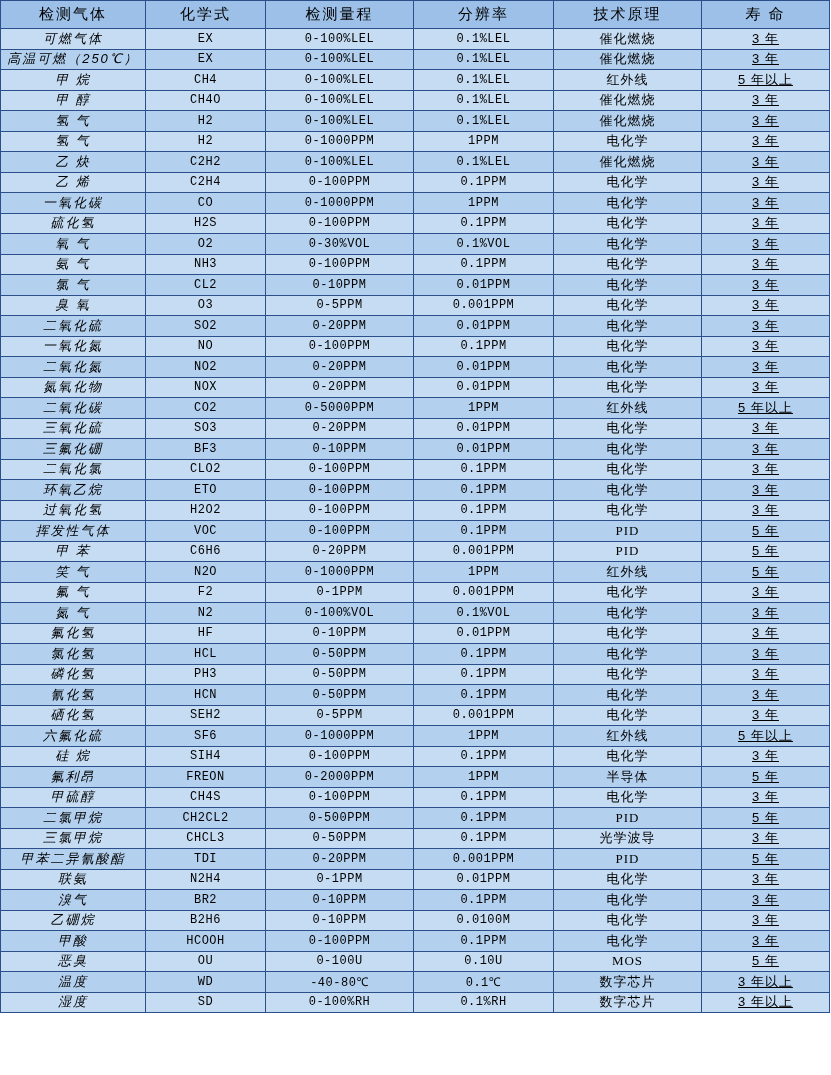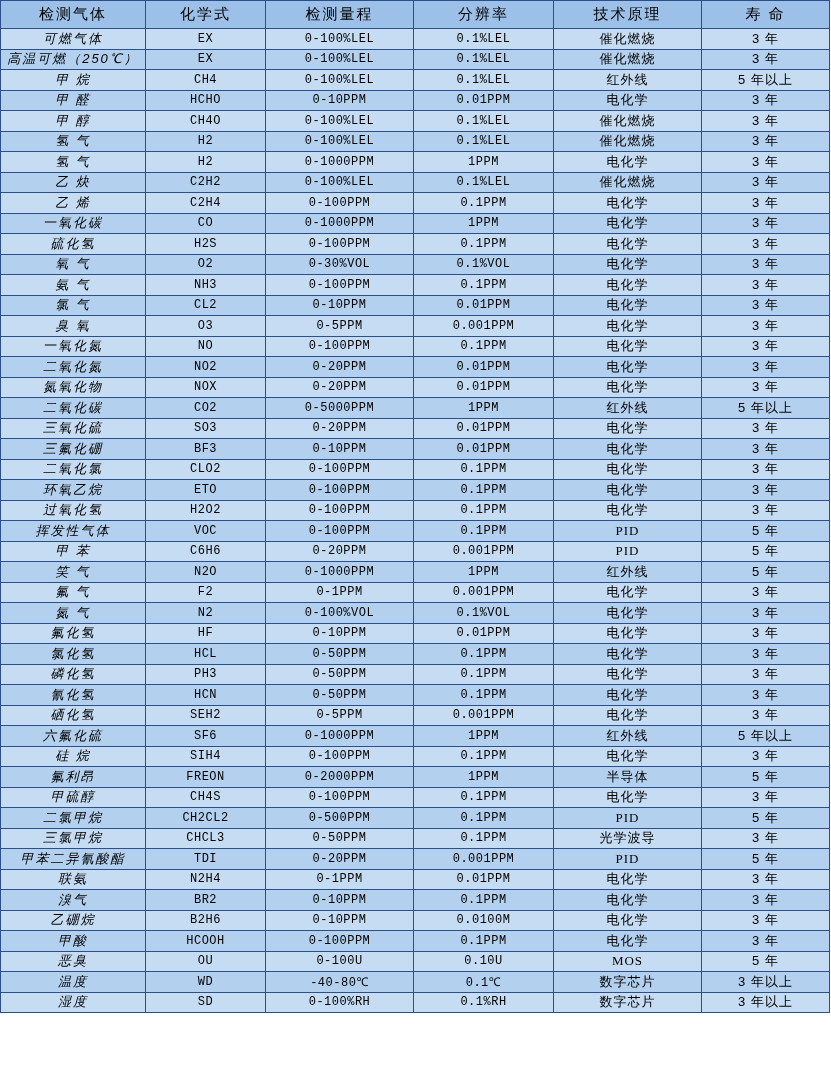--- a/index.html
+++ b/index.html
@@ -52,20 +52,21 @@
     font-family: "Liberation Mono", monospace;
     font-size: 12px;
     letter-spacing: 0.5px;
   }
   td.col-principle {
     letter-spacing: 1px;
     font-family: Liberation Serif, serif;
   }
   td.col-life {
     letter-spacing: 1px;
+    text-decoration: underline;
   }
   col.c-name { width: 145px; }
   col.c-formula { width: 120px; }
   col.c-range { width: 148px; }
   col.c-res { width: 140px; }
   col.c-principle { width: 148px; }
   col.c-life { width: 128px; }
 </style>
 </head>
 <body>
@@ -107,28 +108,20 @@
         <td class="col-life">3 年</td>
       </tr>
       <tr class="odd">
         <td class="col-name">甲 烷</td>
         <td class="col-formula">CH4</td>
         <td class="col-range">0-100%LEL</td>
         <td class="col-res">0.1%LEL</td>
         <td class="col-principle">红外线</td>
         <td class="col-life">5 年以上</td>
       </tr>
-      <tr class="even">
-        <td class="col-name">甲 醛</td>
-        <td class="col-formula">HCHO</td>
-        <td class="col-range">0-10PPM</td>
-        <td class="col-res">0.01PPM</td>
-        <td class="col-principle">电化学</td>
-        <td class="col-life">3 年</td>
-      </tr>
       <tr class="odd">
         <td class="col-name">甲 醇</td>
         <td class="col-formula">CH4O</td>
         <td class="col-range">0-100%LEL</td>
         <td class="col-res">0.1%LEL</td>
         <td class="col-principle">催化燃烧</td>
         <td class="col-life">3 年</td>
       </tr>
       <tr class="even">
         <td class="col-name">氢 气</td>
@@ -200,20 +193,28 @@
         <td class="col-range">0-10PPM</td>
         <td class="col-res">0.01PPM</td>
         <td class="col-principle">电化学</td>
         <td class="col-life">3 年</td>
       </tr>
       <tr class="odd">
         <td class="col-name">臭 氧</td>
         <td class="col-formula">O3</td>
         <td class="col-range">0-5PPM</td>
         <td class="col-res">0.001PPM</td>
+        <td class="col-principle">电化学</td>
+        <td class="col-life">3 年</td>
+      </tr>
+      <tr class="even">
+        <td class="col-name">二氧化硫</td>
+        <td class="col-formula">SO2</td>
+        <td class="col-range">0-20PPM</td>
+        <td class="col-res">0.01PPM</td>
         <td class="col-principle">电化学</td>
         <td class="col-life">3 年</td>
       </tr>
       <tr class="odd">
         <td class="col-name">一氧化氮</td>
         <td class="col-formula">NO</td>
         <td class="col-range">0-100PPM</td>
         <td class="col-res">0.1PPM</td>
         <td class="col-principle">电化学</td>
         <td class="col-life">3 年</td>

